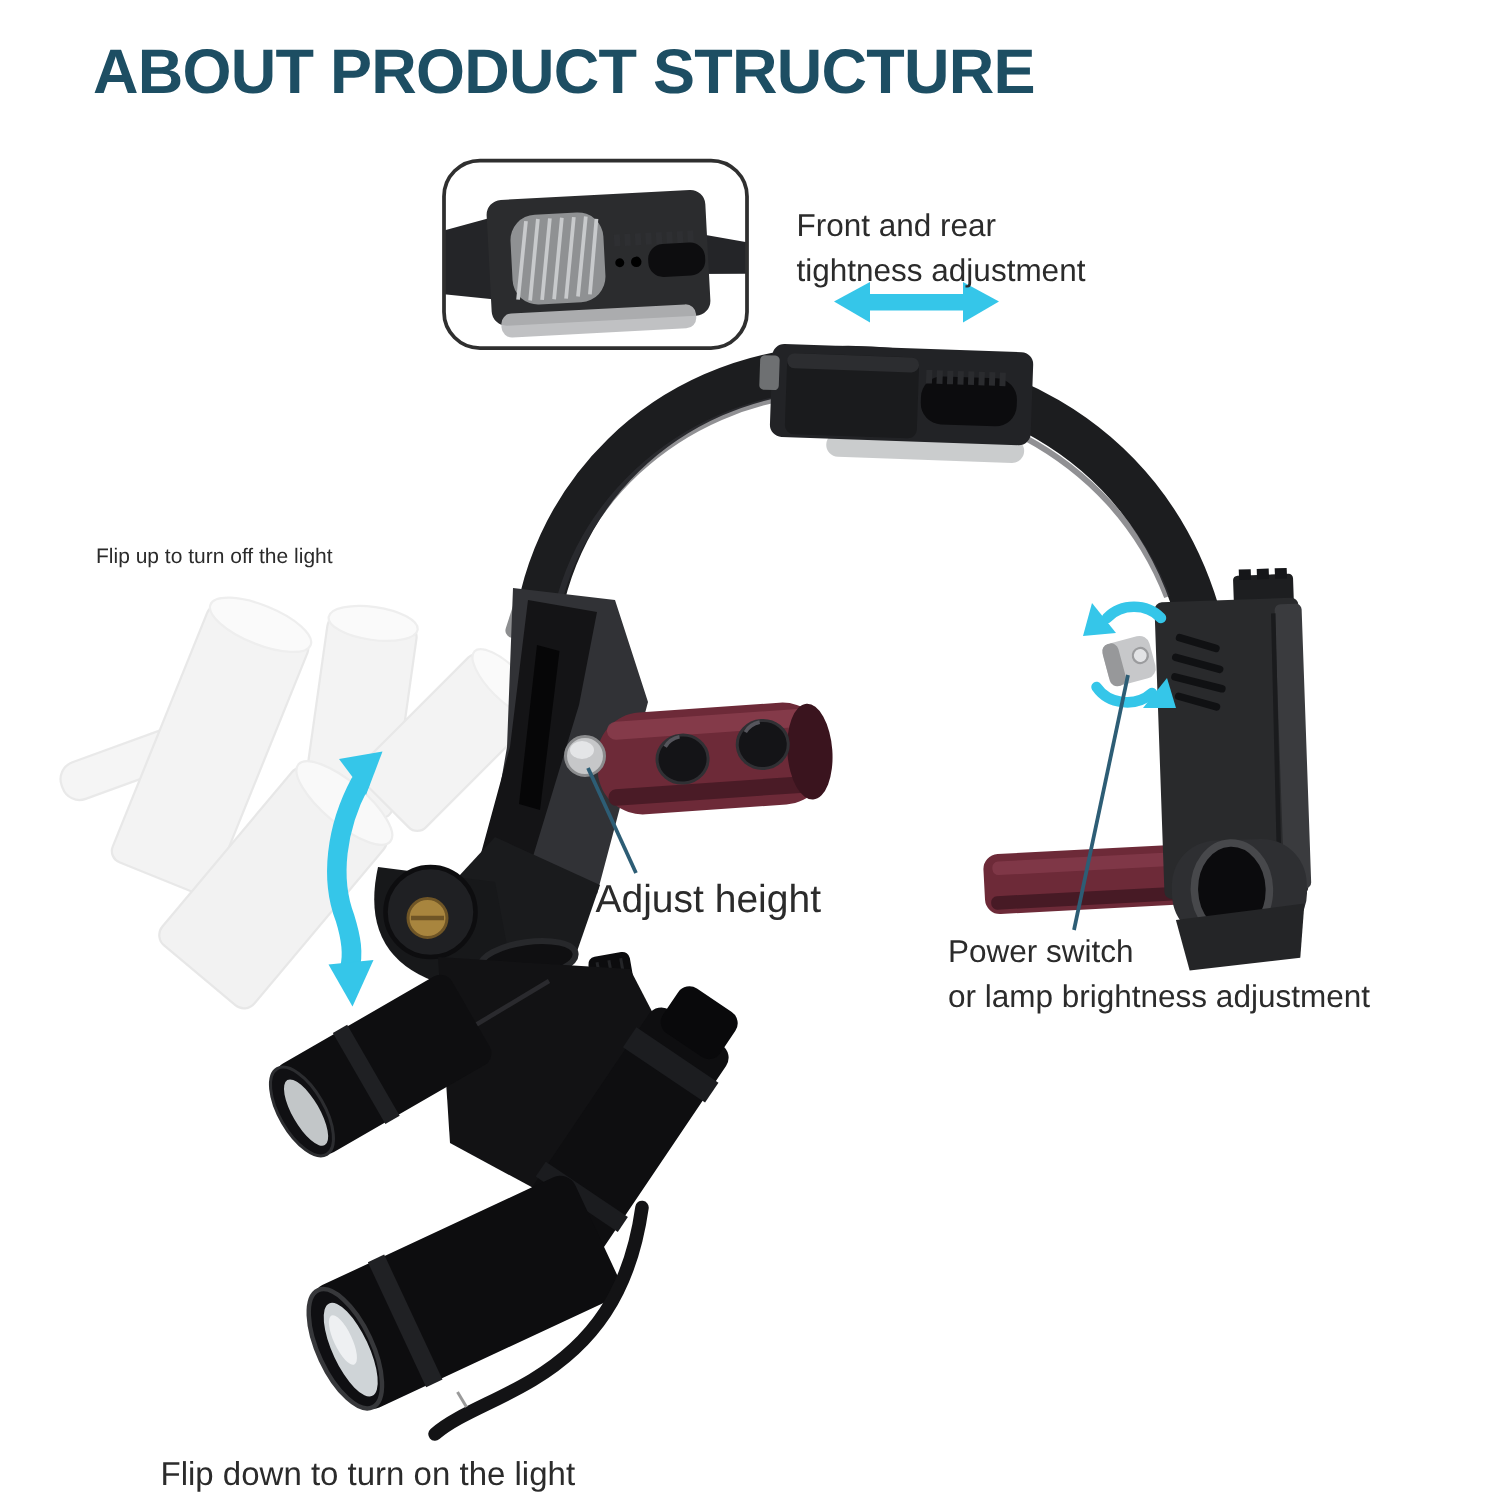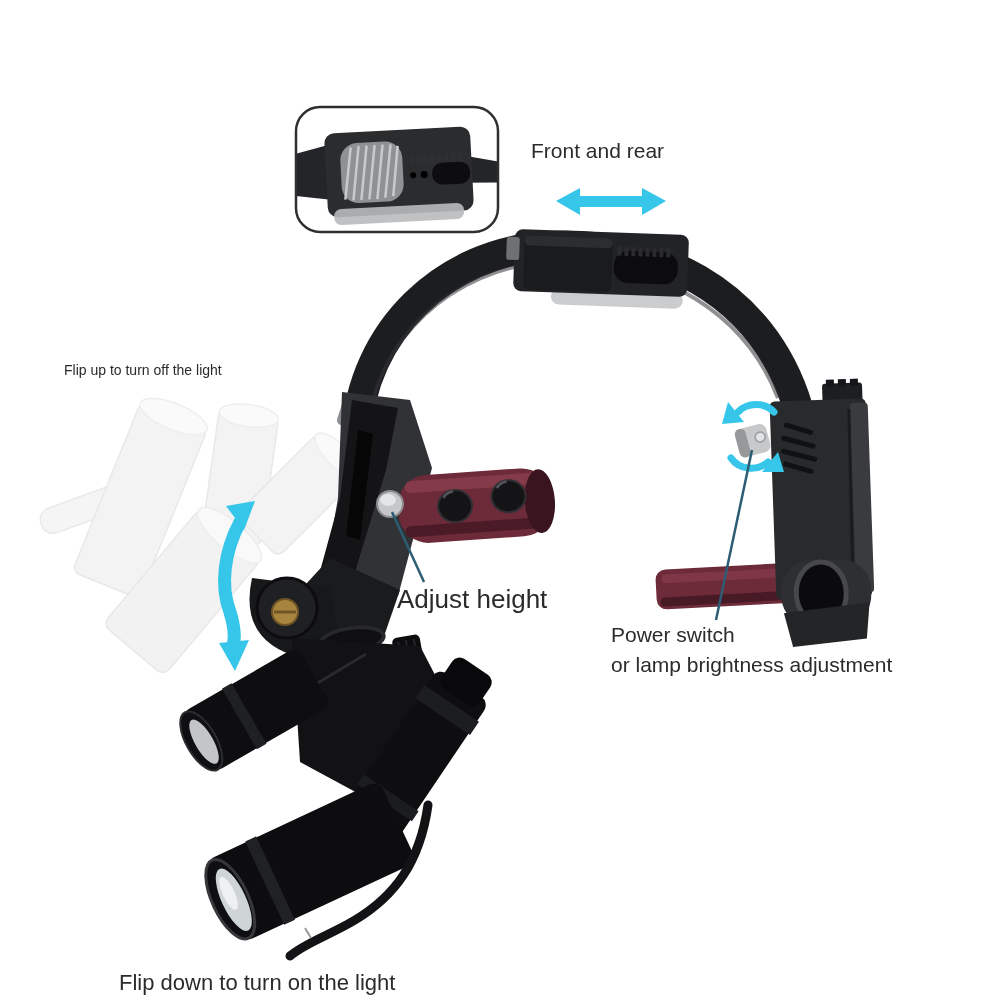--- a/index.html
+++ b/index.html
@@ -4,22 +4,22 @@
 <style>
   html,body{margin:0;padding:0;}
   body{width:1000px;height:1000px;background:#ffffff;font-family:"Liberation Sans",sans-serif;overflow:hidden;}
   #stage{position:relative;width:1000px;height:1000px;background:#ffffff;}
   #art{position:absolute;left:0;top:0;}
   .label{position:absolute;color:#2b2b2b;}
   #page-title{left:62px;top:24px;font-size:42px;font-weight:bold;letter-spacing:-0.5px;color:#1d4e63;white-space:nowrap;}
   #front-rear-label{left:531px;top:136px;font-size:21px;line-height:30px;}
   #flip-up-label{left:64px;top:362px;font-size:14px;}
   #adjust-height-label{left:397px;top:584px;font-size:26px;}
-  #power-switch-label{left:611px;top:620px;font-size:21px;line-height:30px;}
-  #flip-down-label{left:107px;top:970px;font-size:22px;margin-left:12px;}
+  #power-switch-label{left:632px;top:620px;font-size:21px;line-height:30px;}
+  #flip-down-label{left:107px;top:970px;font-size:22px;}
 </style>
 </head>
 <body>
 
 <div id="stage">
 
   <svg id="art" width="1000" height="1000" viewBox="0 0 1000 1000">
     <defs>
       <clipPath id="insetClip">
           <rect x="296" y="107" width="202" height="125" rx="24"></rect>
@@ -228,23 +228,25 @@
           </g>
           <circle cx="413" cy="176" r="3" fill="#000000"></circle>
           <circle cx="424" cy="176" r="3.5" fill="#000000"></circle>
           <rect x="432" y="165" width="38" height="22" rx="10" fill="#0d0d0f"></rect>
         </g>
       </g>
       <rect x="296" y="107" width="202" height="125" rx="24" fill="none" stroke="#2f2f2f" stroke-width="2.5"></rect>
     </g>
   </svg>
 
+  <div class="label" id="page-title">ABOUT PRODUCT STRUCTURE</div>
 
   <div class="label" id="front-rear-label">
     <div>Front and rear</div>
+    <div>tightness adjustment</div>
   </div>
 
   <div class="label" id="flip-up-label">Flip up to turn off the light</div>
 
   <div class="label" id="adjust-height-label">Adjust height</div>
 
   <div class="label" id="power-switch-label">
     <div>Power switch</div>
     <div>or lamp brightness adjustment</div>
   </div>

